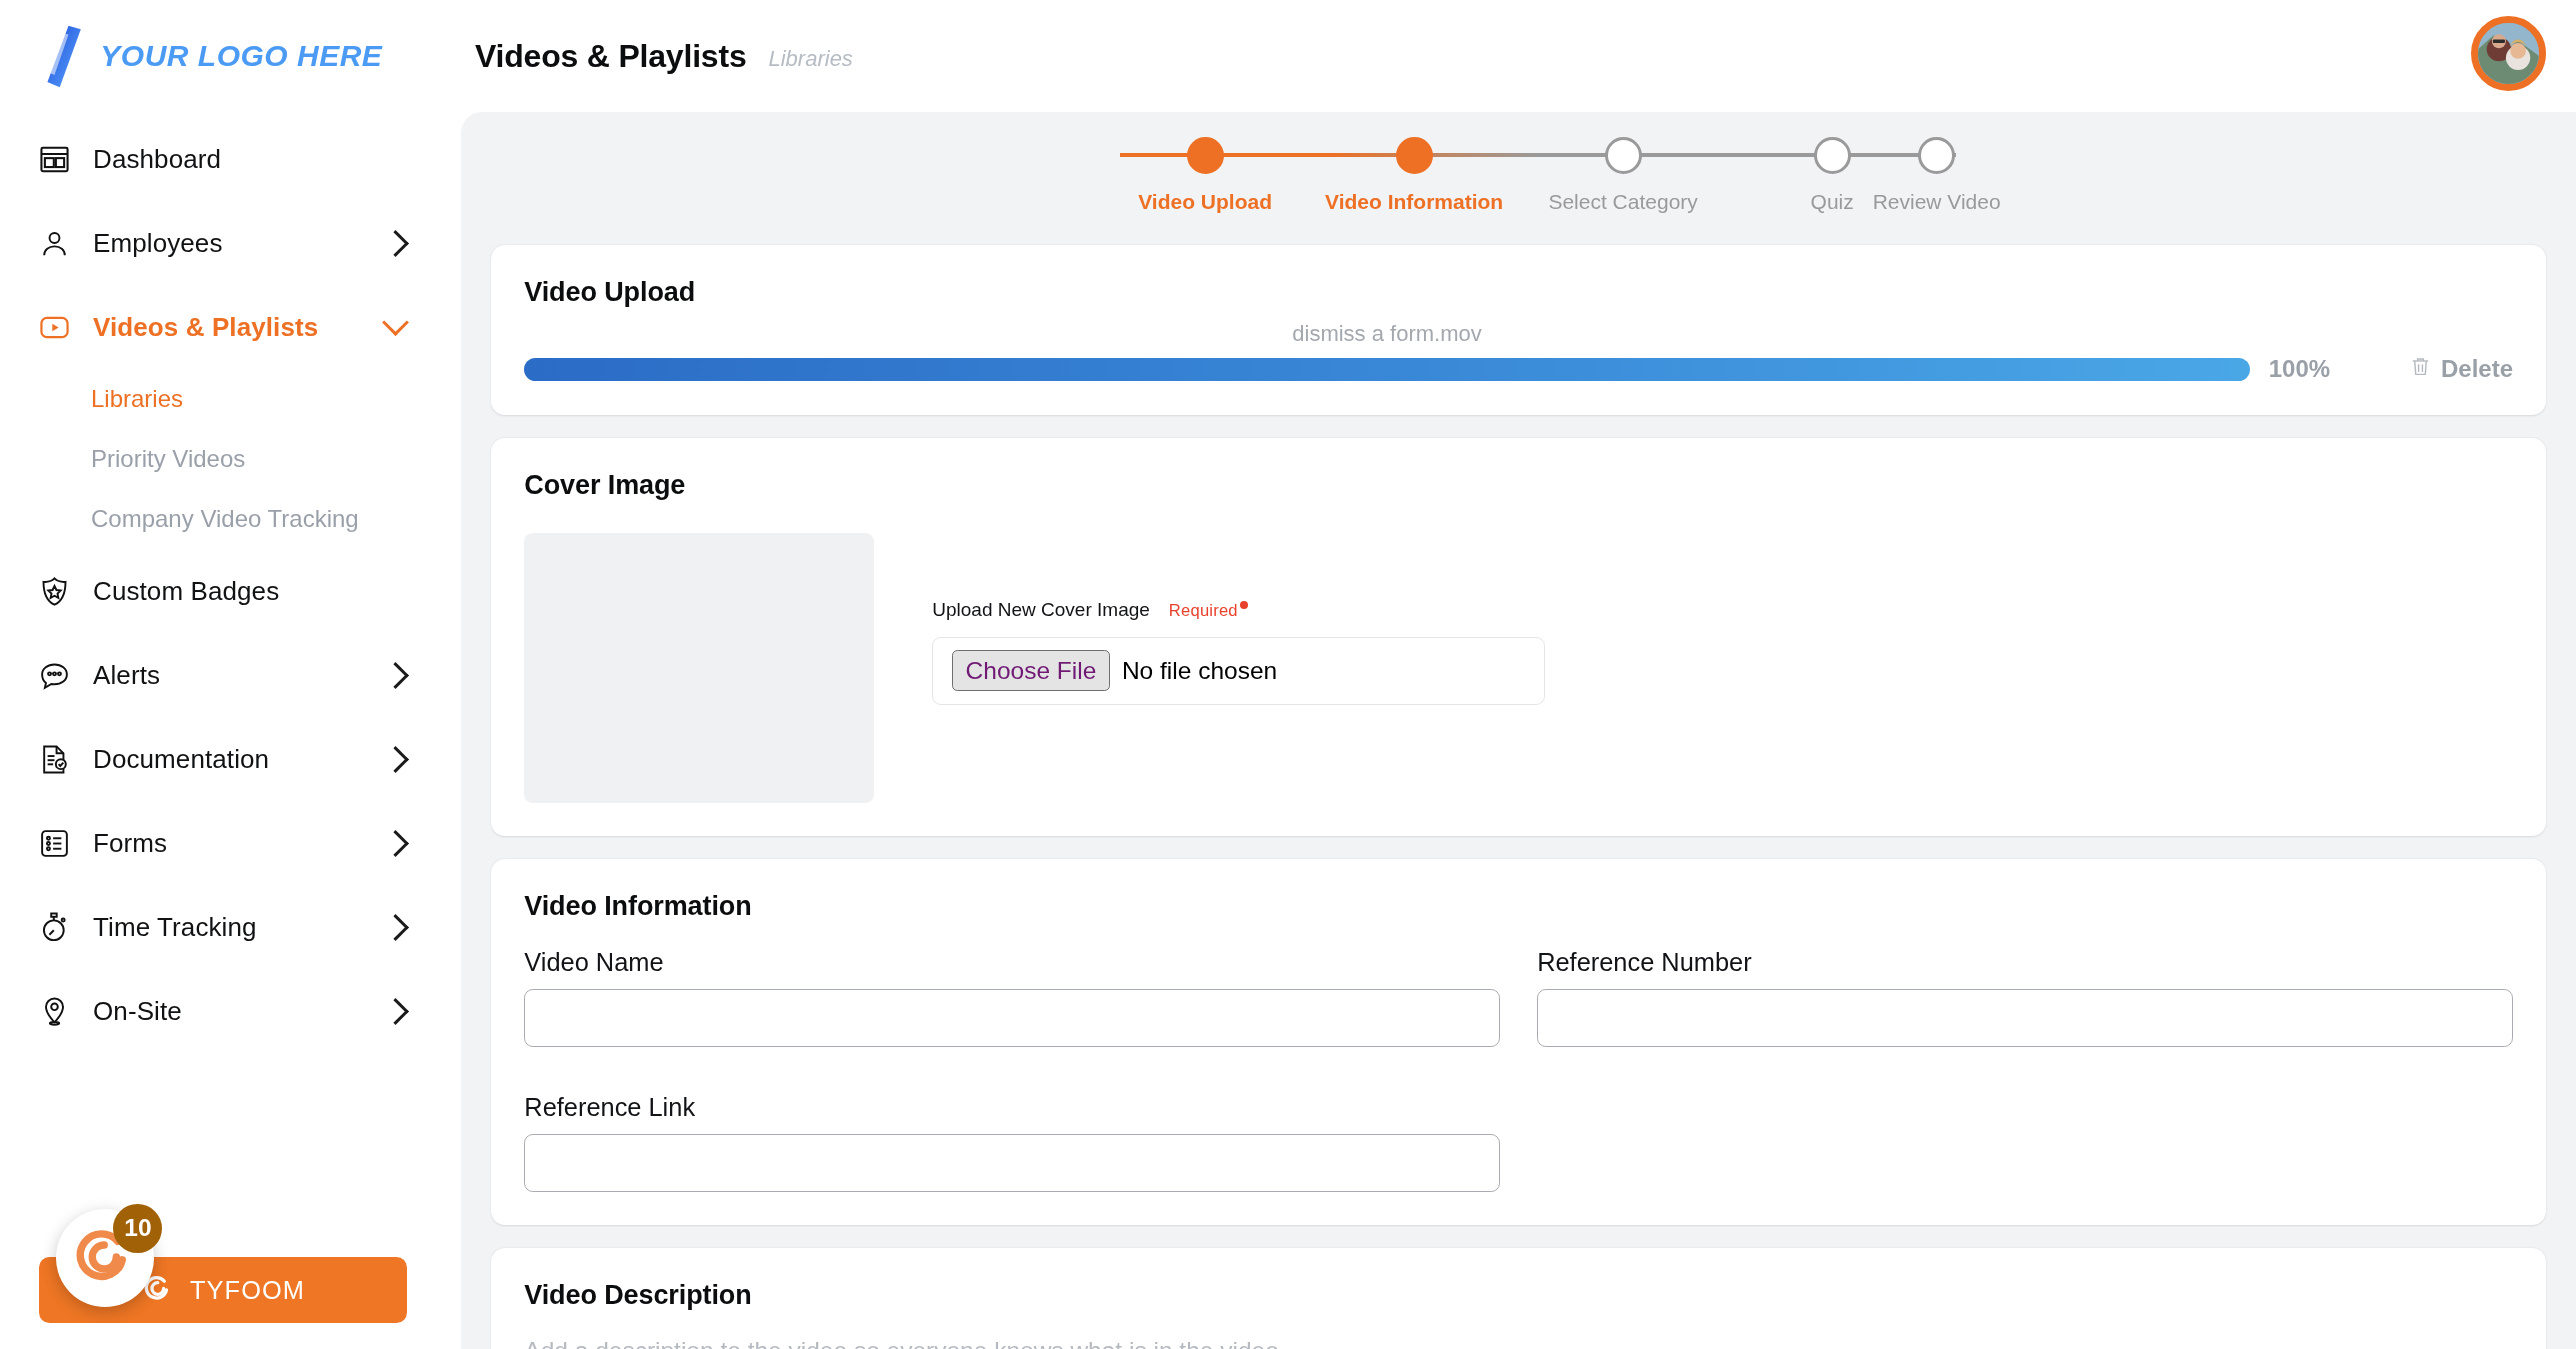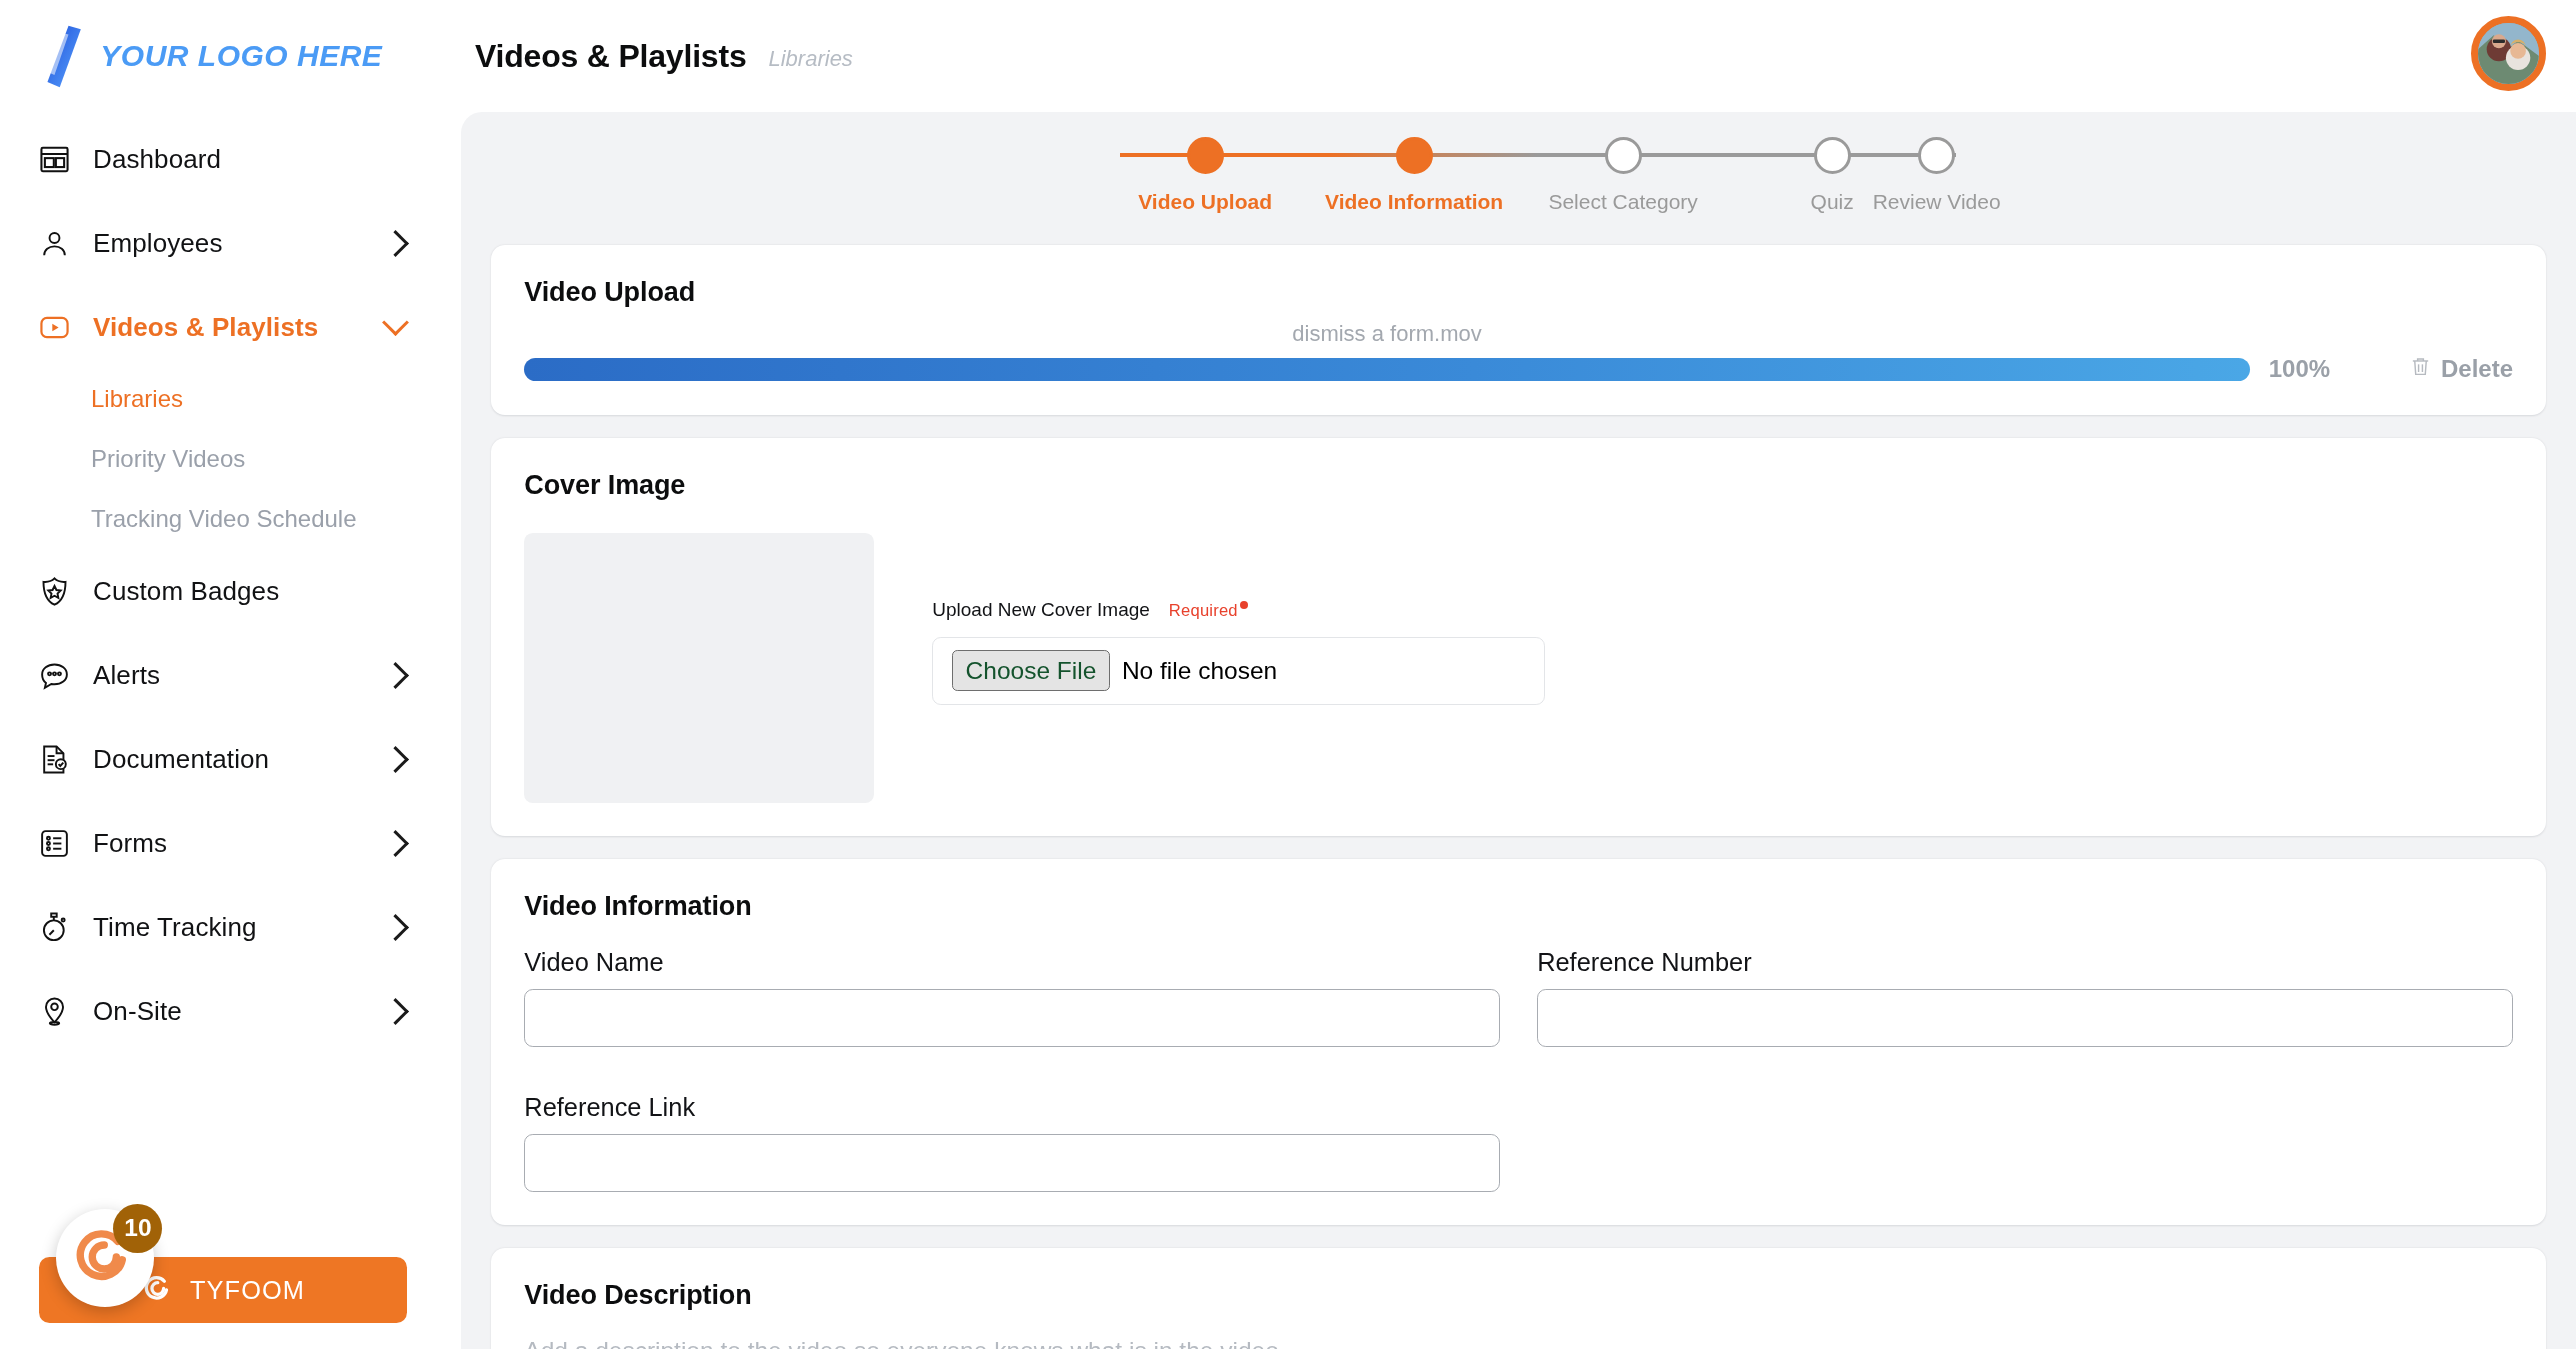--- a/index.html
+++ b/index.html
@@ -282,21 +282,21 @@
     padding-left: 19px;
     gap: 0;
     background: #fff;
     cursor: pointer;
   }
   .choose-file-btn {
     border: 1.8px solid #6e6e6e;
     background: #e4e4e4;
     border-radius: 5.3px;
     font-size: 24.5px;
-    color: #14532d;
+    color: #701a75;
     padding: 5.3px 12.3px;
     font-family: "Liberation Sans", sans-serif;
     cursor: pointer;
   }
   .no-file-txt { font-size: 24.5px; color: #000; margin-left: 12.3px; }
 
   
   .form-grid {
     display: grid;
     grid-template-columns: 1fr 1fr;
@@ -389,21 +389,21 @@
         <span class="nav-chev down"></span>
       </div>
 
       <div class="subnav-item active">
         <span>Libraries</span>
       </div>
       <div class="subnav-item">
         <span>Priority Videos</span>
       </div>
       <div class="subnav-item">
-        <span>Tracking Video Schedule</span>
+        <span>Company Video Tracking</span>
       </div>
 
       <div class="nav-item">
         <span class="nav-ico">
           <svg width="33" height="33" viewBox="0 0 24 24" fill="none" stroke="#111" stroke-width="1.4">
             <path d="M12 2.5 C9.5 5 6.5 5.2 4 5 C4 13 6.5 19 12 21.6 C17.5 19 20 13 20 5 C17.5 5.2 14.5 5 12 2.5 Z"></path>
             <path d="M12 8 l1.4 2.9 3.1.4 -2.3 2.2 .6 3.1 -2.8-1.5 -2.8 1.5 .6-3.1 -2.3-2.2 3.1-.4 Z"></path>
           </svg>
         </span>
         <span class="nav-label">Custom Badges</span>

